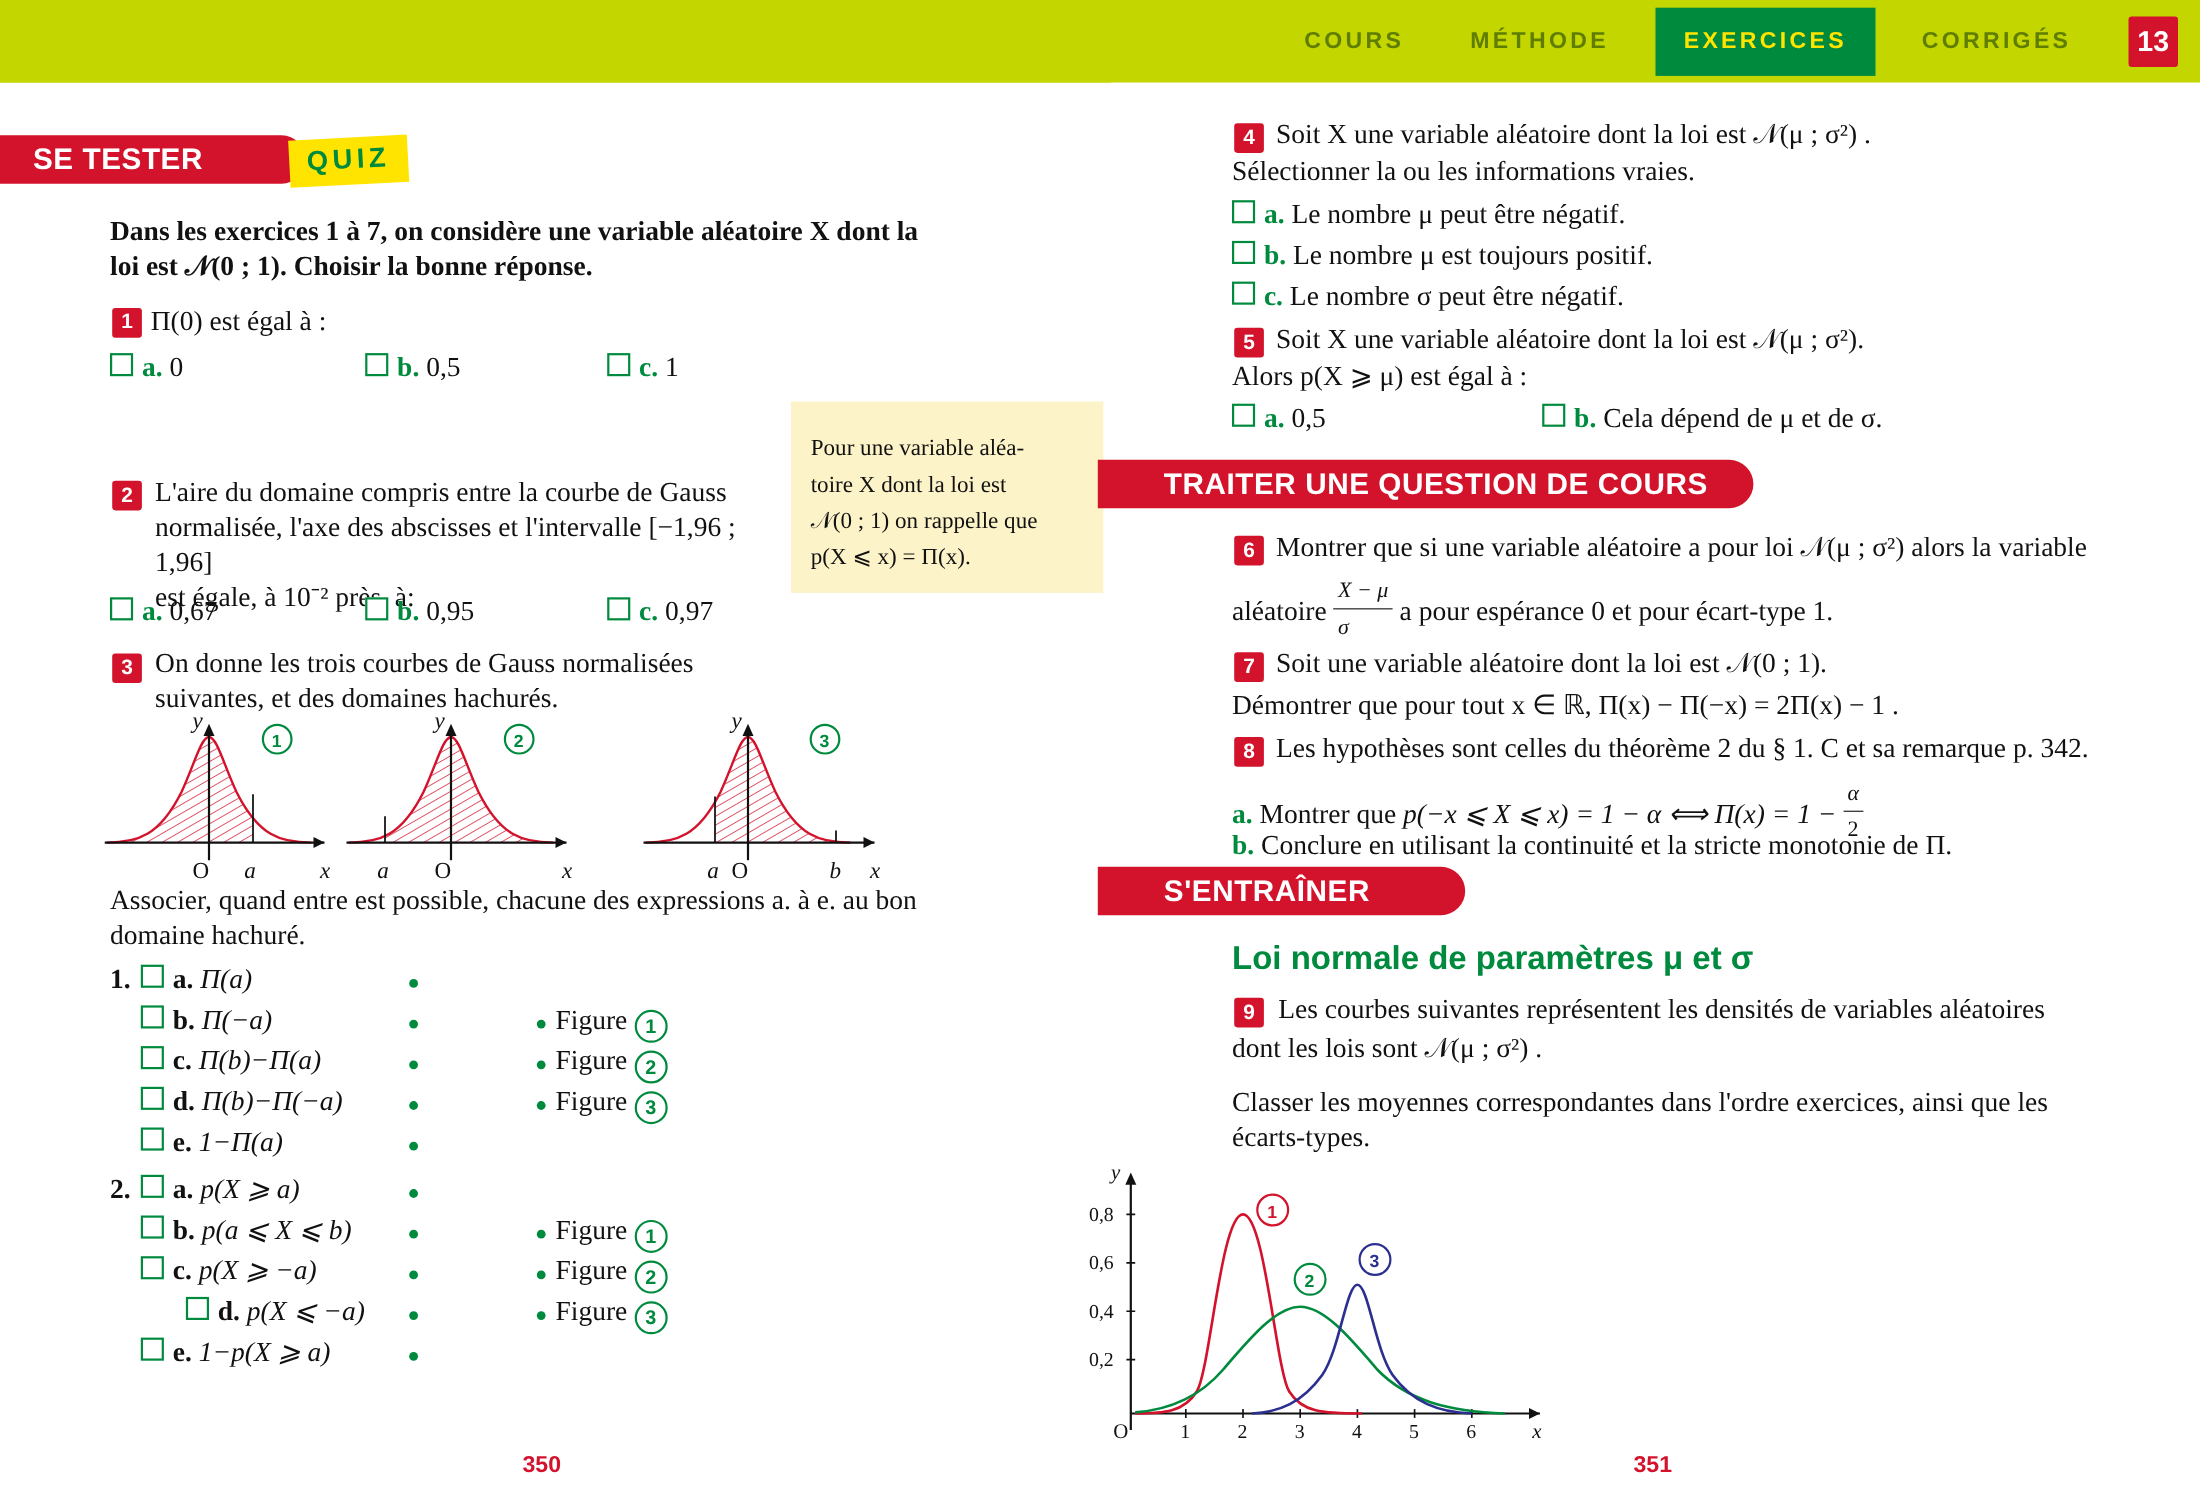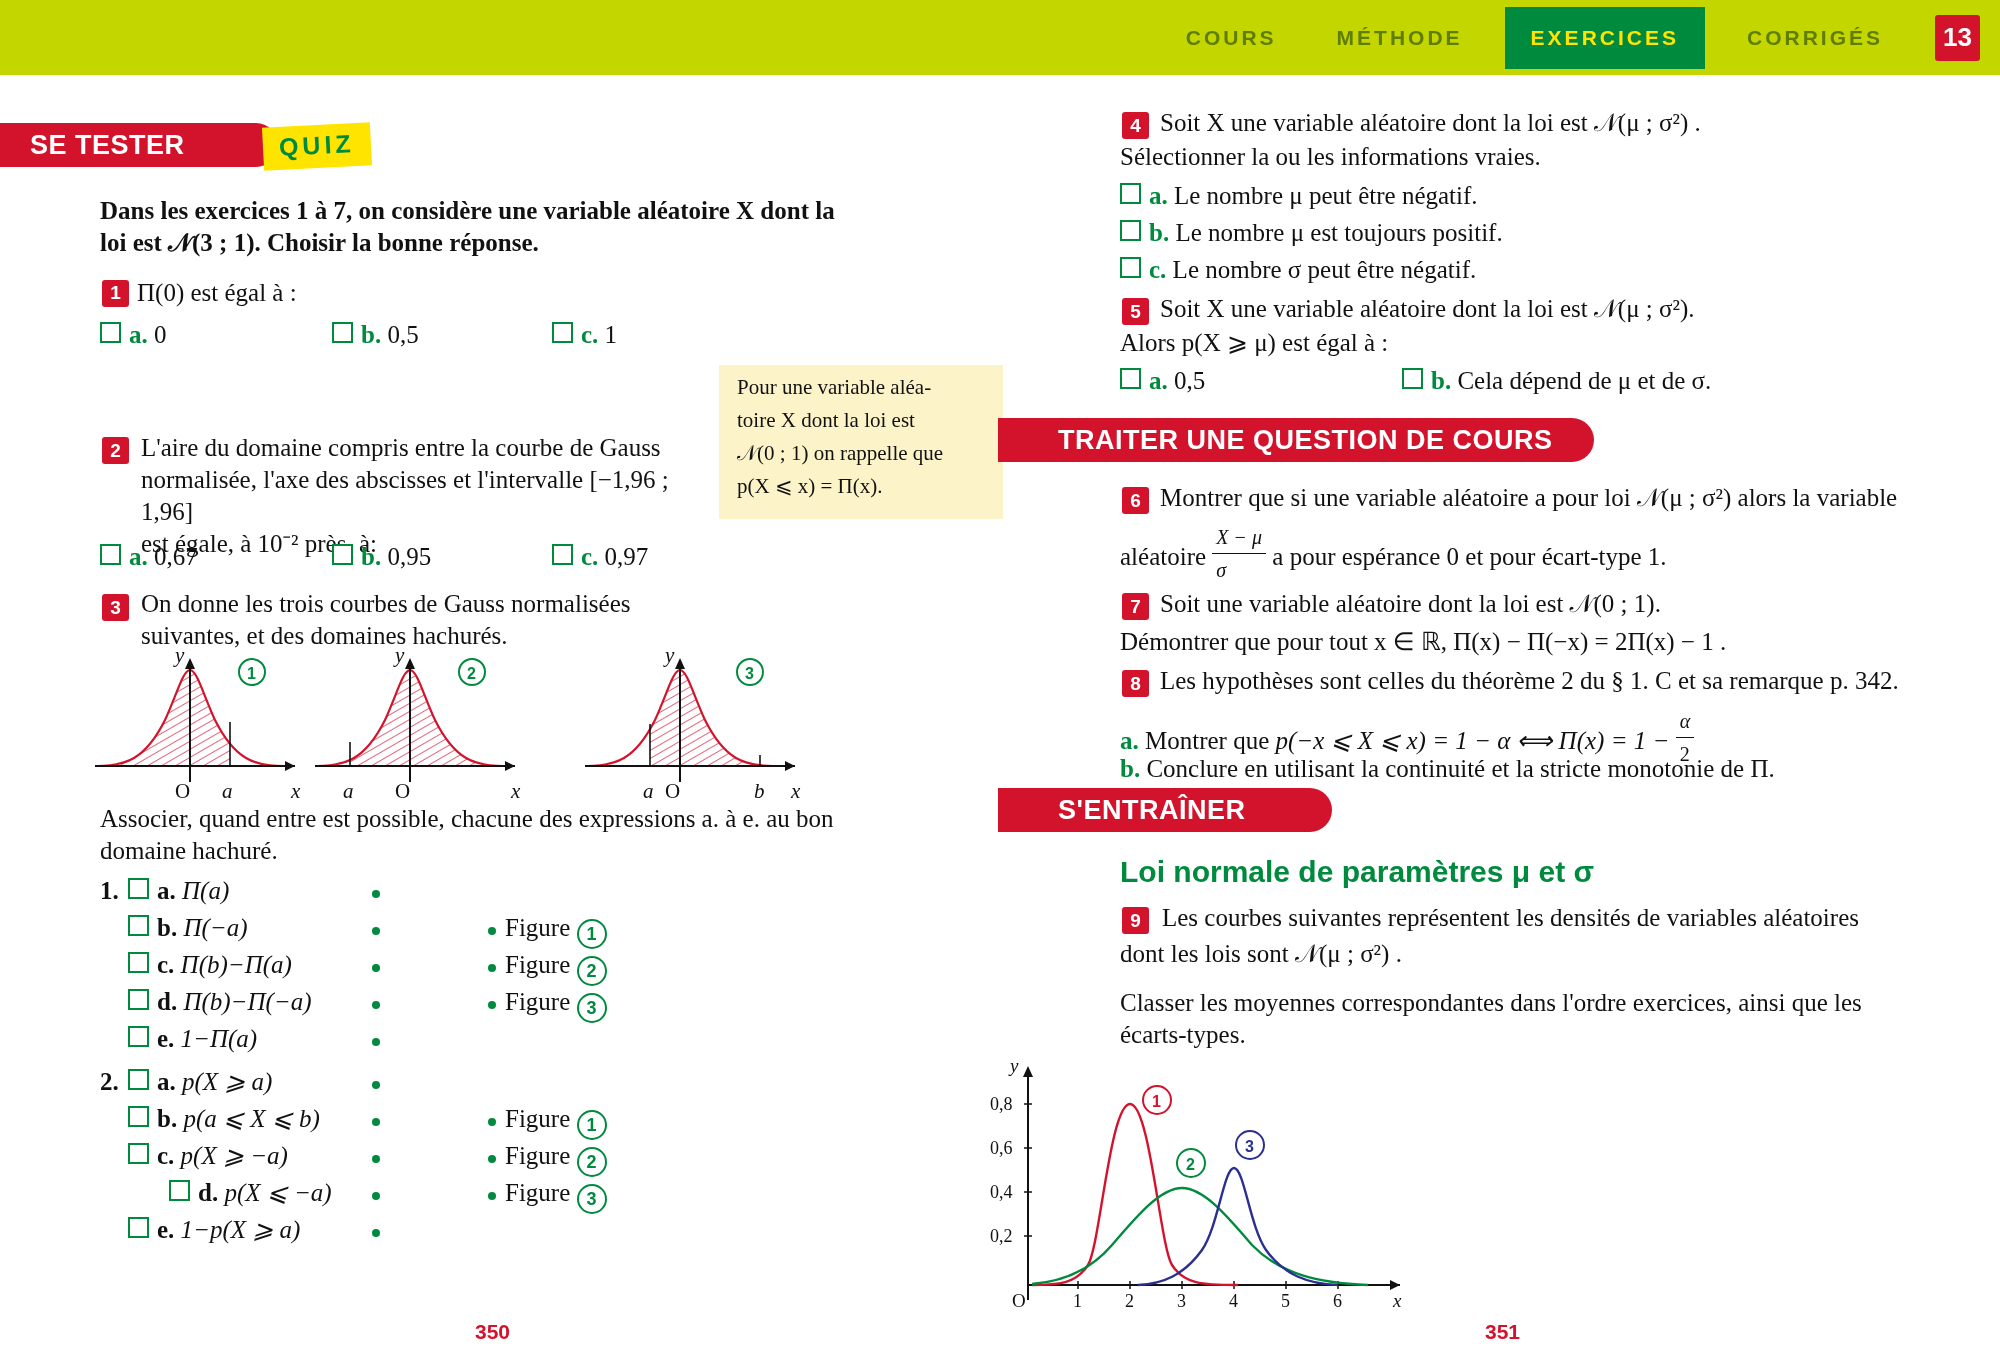--- a/index.html
+++ b/index.html
@@ -83,21 +83,21 @@
     border:2px solid #008a3e;background:#fff;
     margin-right:8px;vertical-align:0px;
   }
   .glab{color:#008a3e;font-weight:bold;font-family:"Liberation Serif",serif;}
   .mathit{font-style:italic;font-family:"Liberation Serif",serif;}
 
   
   .note{
     position:absolute;background:#fdf3c8;
     font-size:21px;line-height:33px;color:#111;
-    padding:6px 16px 16px 18px;
+    padding:26px 16px 16px 18px;
   }
   
   .greenhead{
     position:absolute;color:#008a3e;font-weight:bold;
     font-family:"Liberation Sans", sans-serif;font-size:30px;
   }
   
   .pagenum{
     position:absolute;color:#d3132c;font-weight:bold;
     font-family:"Liberation Sans", sans-serif;font-size:21px;
@@ -133,21 +133,21 @@
 
 <div class="col-left">
 
   <div class="banner" style="left:-30px;top:48px;width:222px;">
     <span>SE TESTER</span>
   </div>
   <div class="quiz-tag" style="left:263px;top:50px;">QUIZ</div>
 
   <div class="p b" style="left:100px;top:120px;width:830px;">
     <span>Dans les exercices 1 à 7, on considère une variable aléatoire X dont la</span><br>
-    <span>loi est 𝒩(3 ; 1). Choisir la bonne réponse.</span>
+    <span>loi est 𝒩(0 ; 1). Choisir la bonne réponse.</span>
   </div>
 
   <div class="p" style="left:102px;top:202px;width:700px;">
     <span class="num">1</span><span>Π(0)  est égal à :</span>
   </div>
   <div class="p" style="left:100px;top:244px;">
     <span class="cb"></span><span class="glab">a.</span> <span>0</span>
   </div>
   <div class="p" style="left:332px;top:244px;">
     <span class="cb"></span><span class="glab">b.</span> <span>0,5</span>

